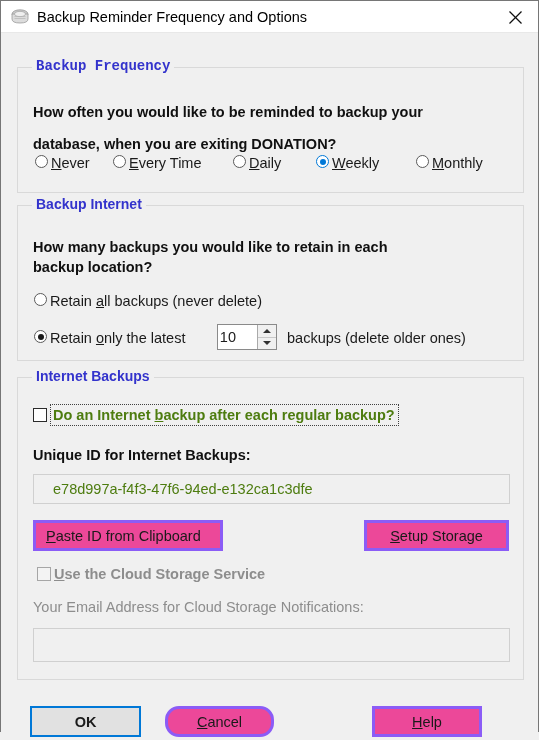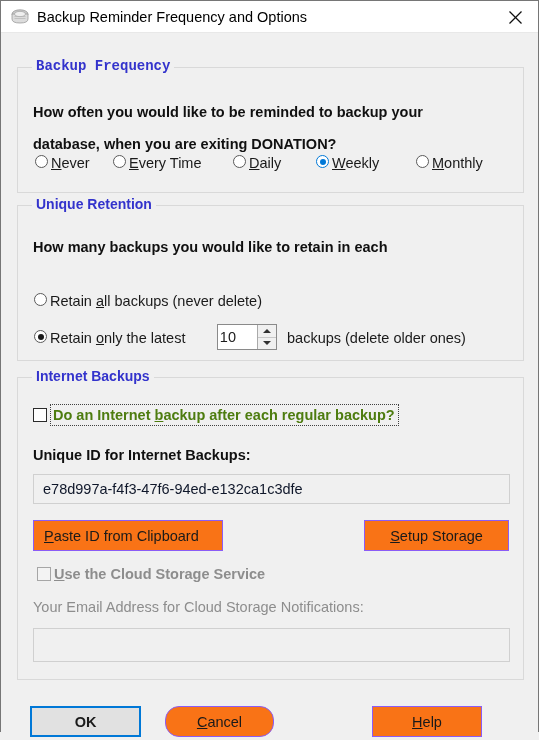--- a/index.html
+++ b/index.html
@@ -240,31 +240,31 @@
   }
 
   
   .textbox {
     position: absolute;
     box-sizing: border-box;
     border: 1px solid #d0d0d0;
     background: #f0f0f0;
     display: flex;
     align-items: center;
-    padding-left: 9px;
-    font-size: 14.5px;
-    color: #0f172a;
+    padding-left: 19px;
+    font-size: 14.5px;
+    color: #4d7c0f;
   }
 
   
   .button {
     position: absolute;
     box-sizing: border-box;
-    border: 1px solid #8b5cf6;
-    background: #f97316;
+    border: 3px solid #8b5cf6;
+    background: #ec4899;
     display: flex;
     align-items: center;
     justify-content: center;
     font-size: 14.5px;
     color: #1a1a1a;
   }
   .button.wide-left { justify-content: flex-start; padding-left: 10px; }
   .button.default {
     border: 2px solid #0078d7;
     background: #e1e1e1;
@@ -320,24 +320,25 @@
     <div class="radio-item" style="left:315px; top:122px;">
       <span class="radio-mark checked-blue"></span>
       <span class="radio-label"><u>W</u>eekly</span>
     </div>
     <div class="radio-item" style="left:415px; top:122px;">
       <span class="radio-mark"></span>
       <span class="radio-label"><u>M</u>onthly</span>
     </div>
 
     <div class="groupbox" style="left:16px; top:172px; width:507px; height:156px;">
-      <div class="group-legend">Unique Retention</div>
+      <div class="group-legend">Backup Internet</div>
     </div>
 
     <div class="prompt" style="left:32px; top:204px; width:470px;">How many backups you would like to retain in each</div>
+    <div class="prompt" style="left:32px; top:224px; width:470px;">backup location?</div>
 
     <div class="radio-item" style="left:33px; top:260px;">
       <span class="radio-mark"></span>
       <span class="radio-label">Retain <u>a</u>ll backups (never delete)</span>
     </div>
 
     <div class="radio-item" style="left:33px; top:297px;">
       <span class="radio-mark checked-dark"></span>
       <span class="radio-label">Retain <u>o</u>nly the latest</span>
     </div>

